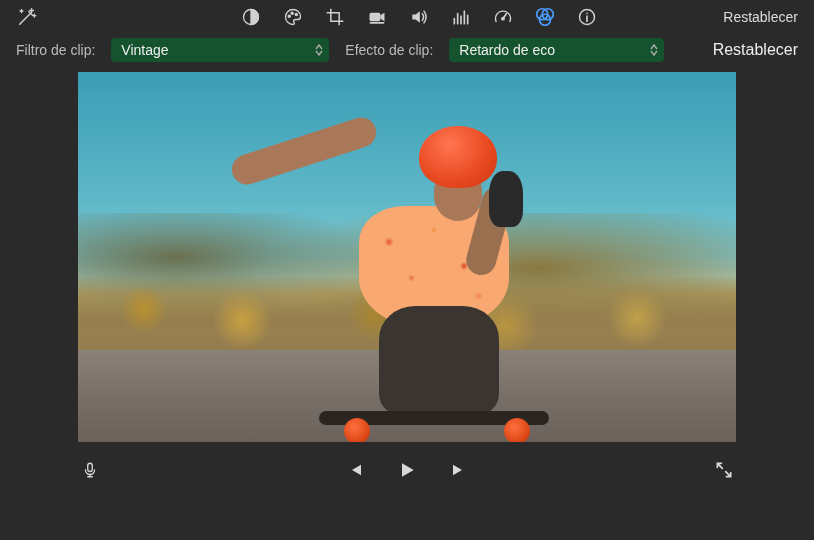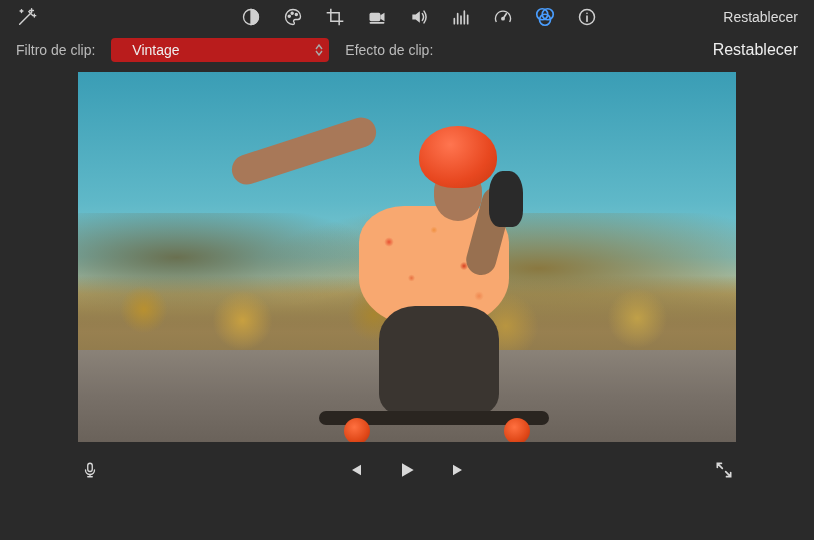--- a/index.html
+++ b/index.html
@@ -58,26 +58,26 @@
       padding: 6px 16px 10px;
       gap: 16px;
     }
     .filter-label {
       color: #bbb;
       font-size: 14px;
       white-space: nowrap;
     }
     .dropdown {
       position: relative;
-      background: #b91c1c;
+      background: #14532d;
       border-radius: 4px;
       height: 24px;
       display: flex;
       align-items: center;
-      padding: 0 28px 0 21px;
+      padding: 0 28px 0 10px;
       cursor: pointer;
       color: #eee;
       font-size: 14px;
     }
     .dropdown-clip { width: 218px; }
     .dropdown-audio { width: 215px; }
     .dropdown-arrows {
       position: absolute;
       right: 6px;
       top: 50%;
@@ -330,20 +330,31 @@
     <span class="dropdown-arrows">
       <svg width="8" height="6" viewBox="0 0 8 6">
           <path d="M1 5 L4 1 L7 5" fill="none" stroke="currentColor" stroke-width="1.4"></path>
         </svg>
       <svg width="8" height="6" viewBox="0 0 8 6">
           <path d="M1 1 L4 5 L7 1" fill="none" stroke="currentColor" stroke-width="1.4"></path>
         </svg>
     </span>
   </div>
   <span class="filter-label">Efecto de clip:</span>
+  <div class="dropdown dropdown-audio">
+    <span>Retardo de eco</span>
+    <span class="dropdown-arrows">
+      <svg width="8" height="6" viewBox="0 0 8 6">
+          <path d="M1 5 L4 1 L7 5" fill="none" stroke="currentColor" stroke-width="1.4"></path>
+        </svg>
+      <svg width="8" height="6" viewBox="0 0 8 6">
+          <path d="M1 1 L4 5 L7 1" fill="none" stroke="currentColor" stroke-width="1.4"></path>
+        </svg>
+    </span>
+  </div>
   <button class="reset-btn2">Restablecer</button>
 </div>
 
 <div class="preview-wrap">
   <div class="preview">
     <div class="sky"></div>
     <div class="hills"></div>
     <div class="bushes"></div>
     <div class="road"></div>
     <div class="person">

